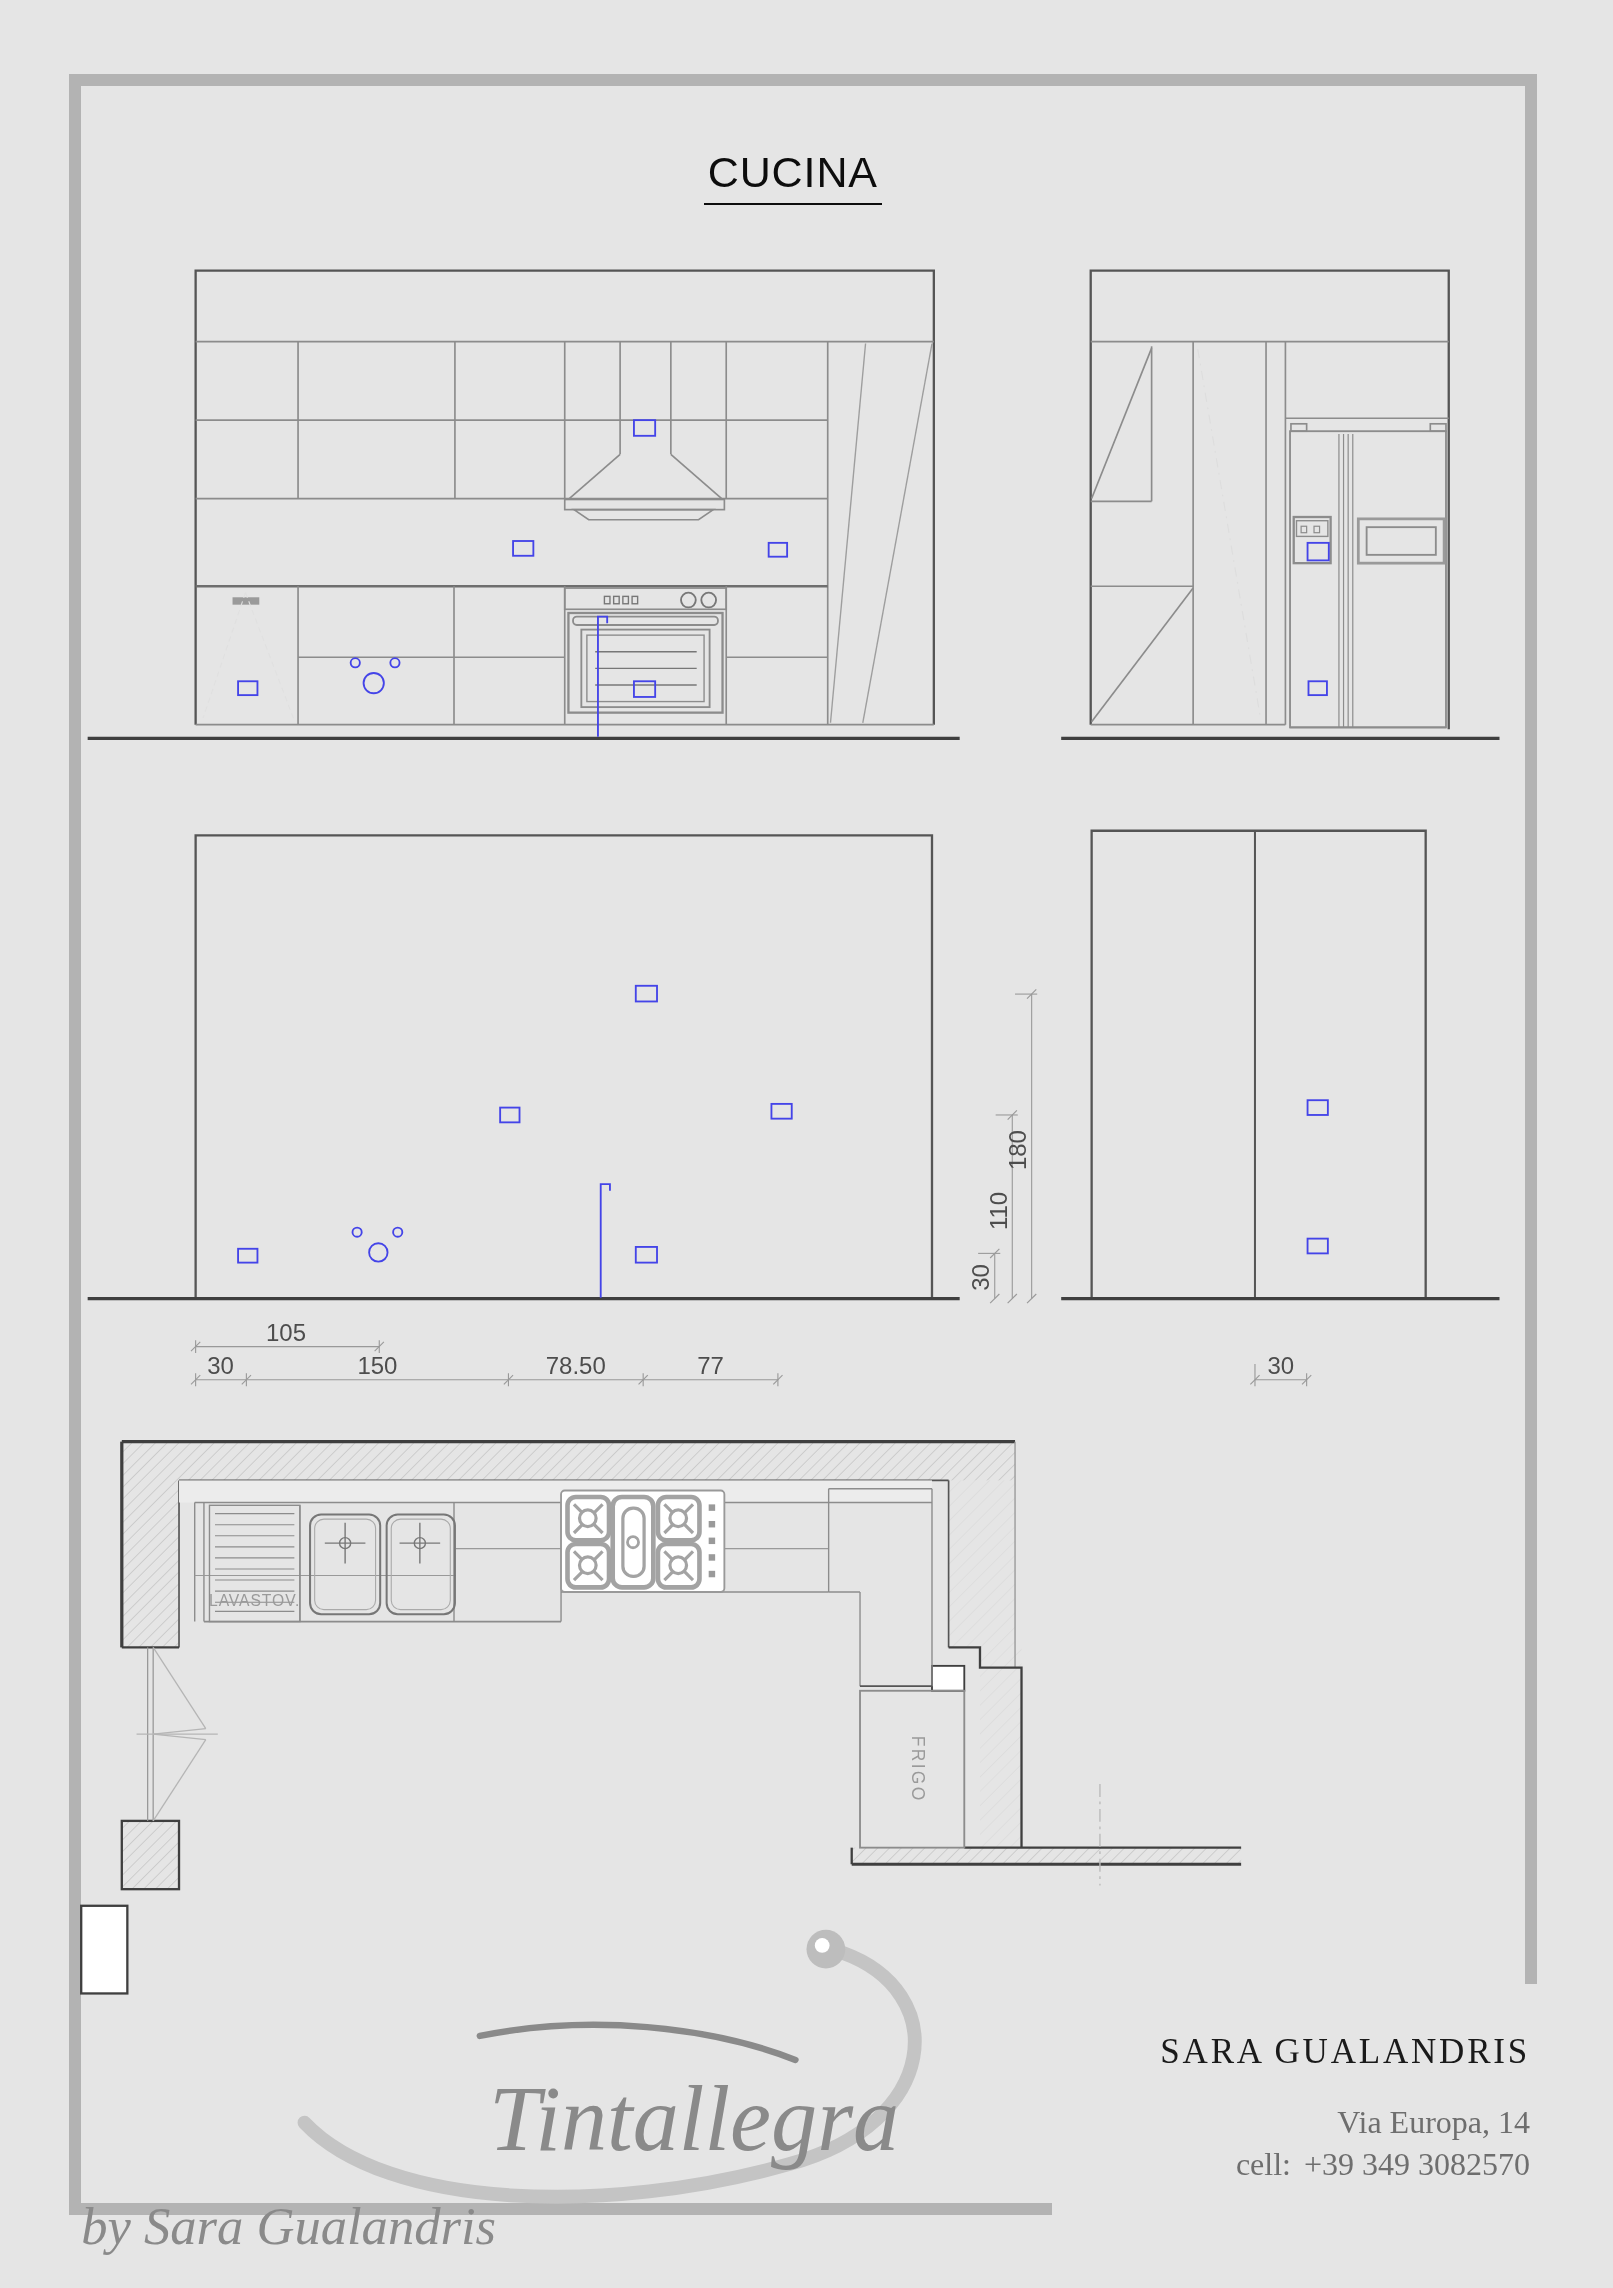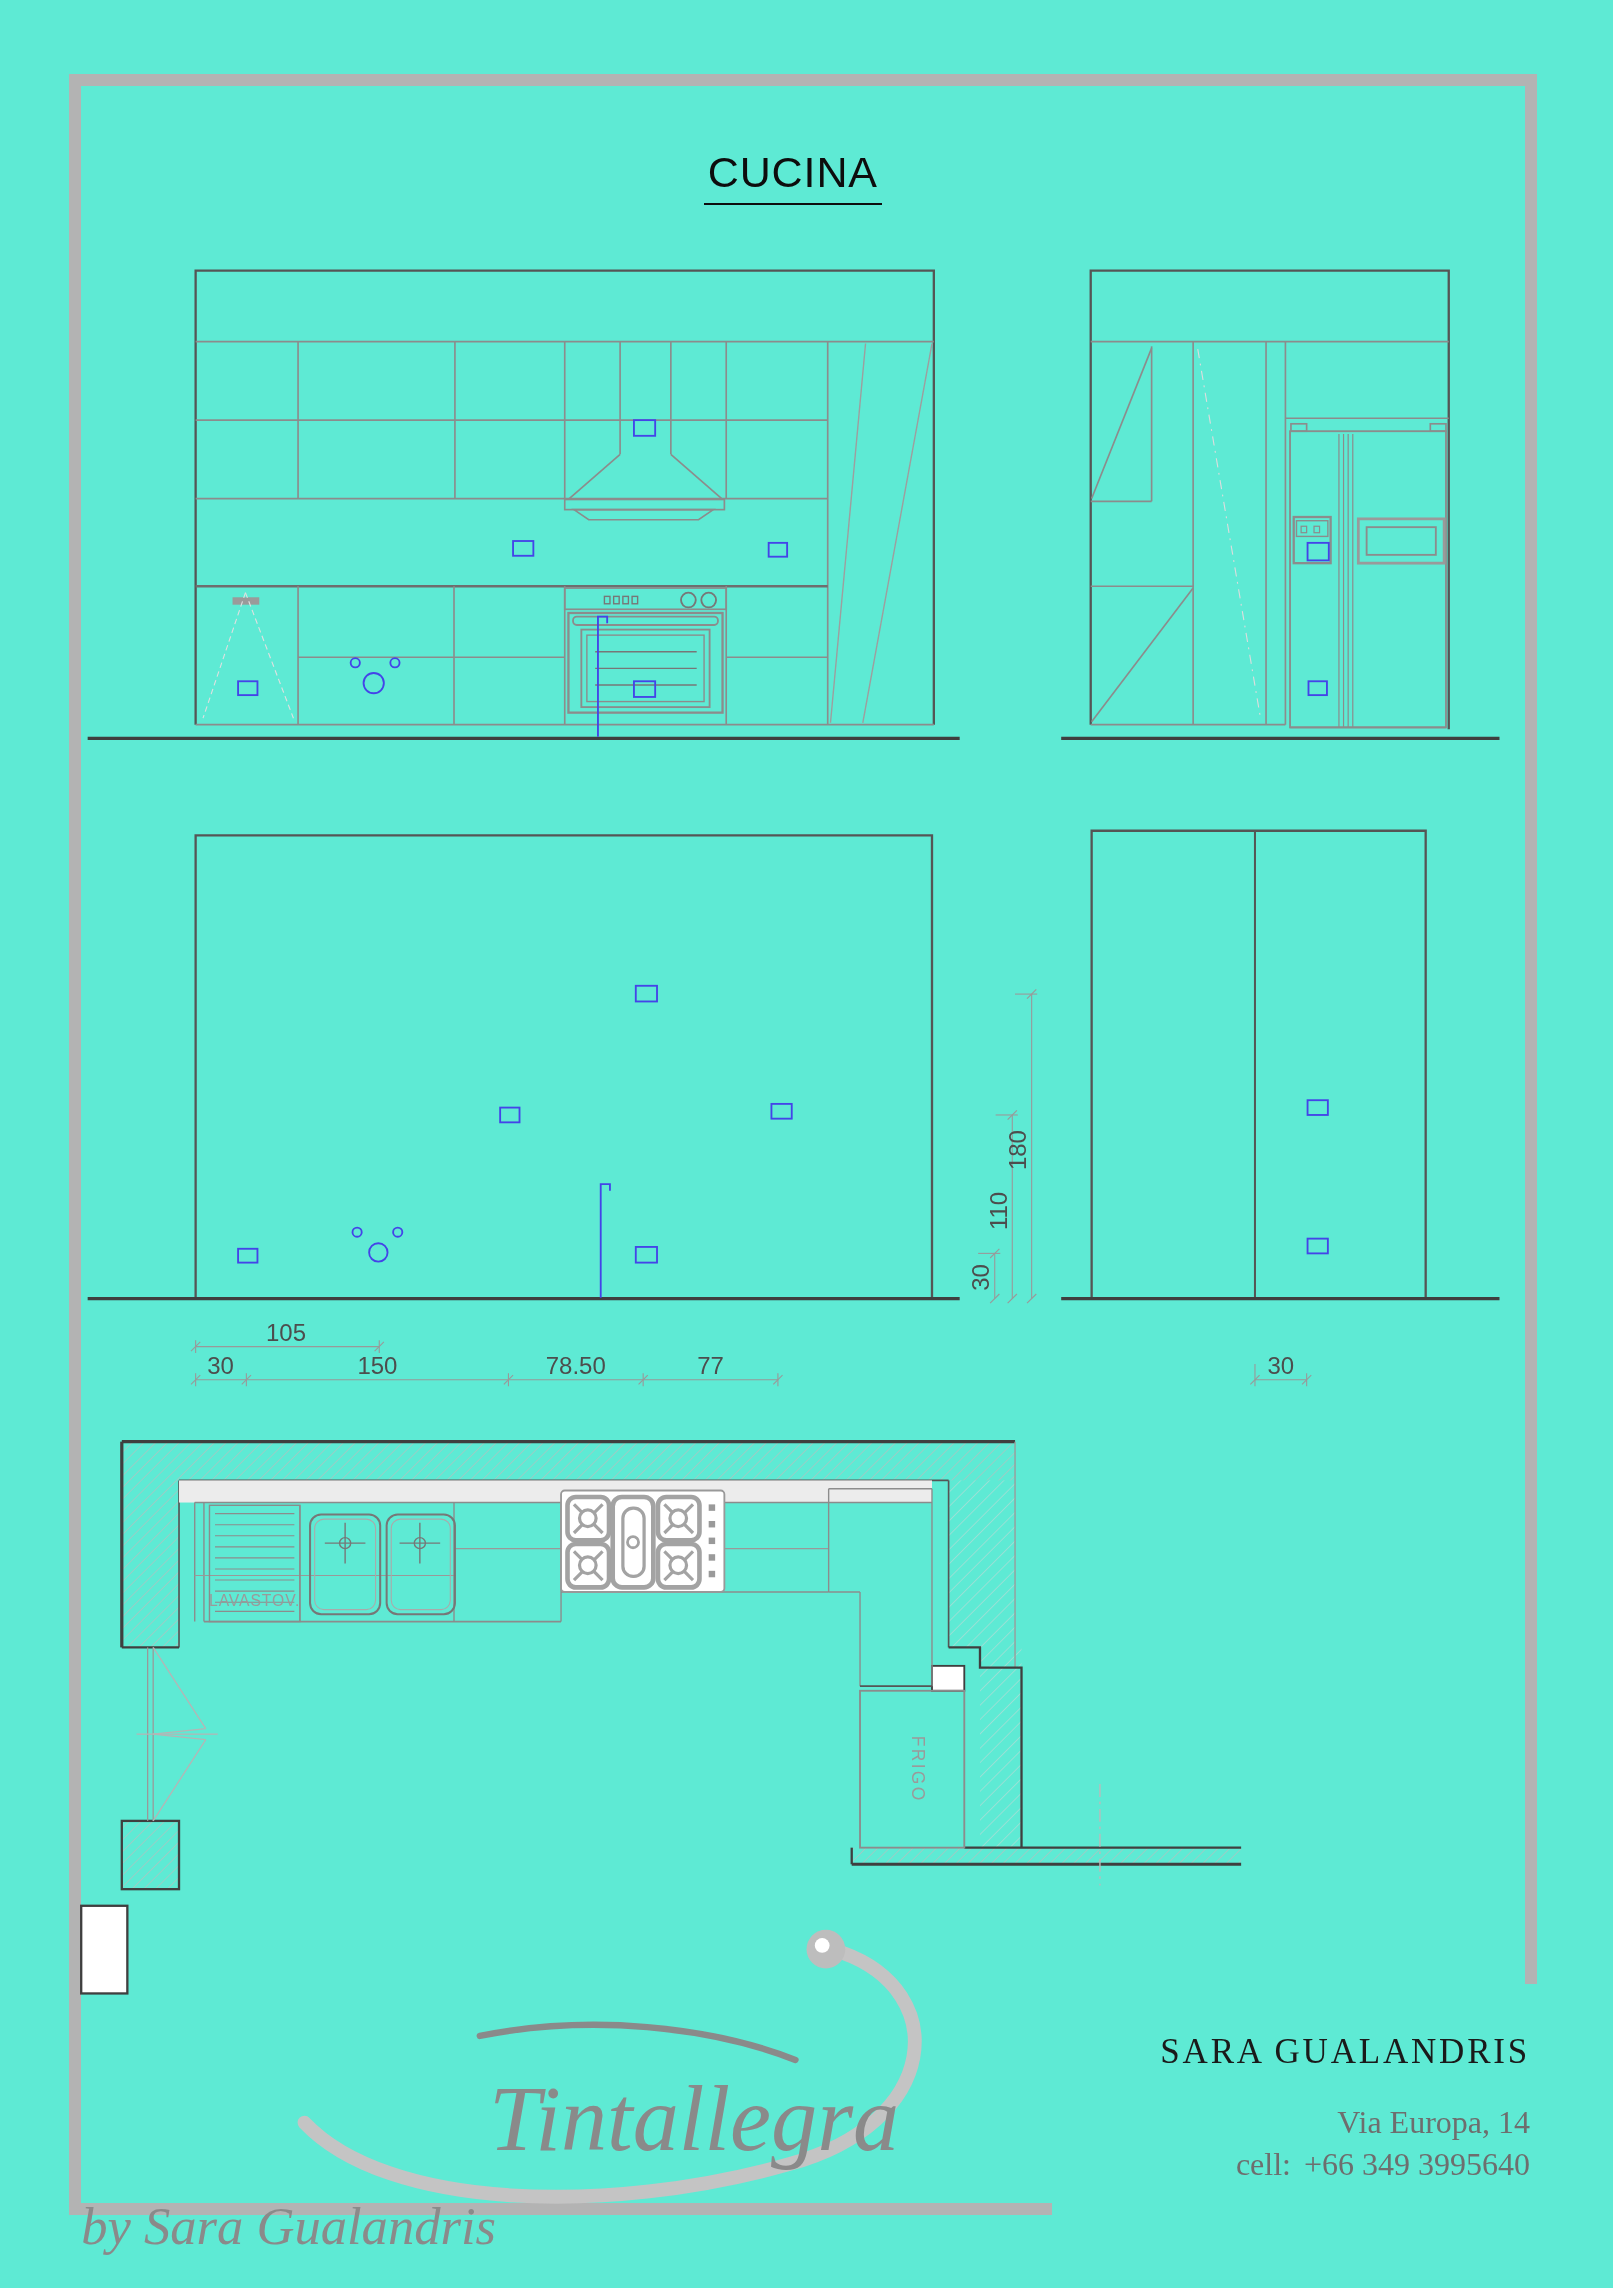--- a/index.html
+++ b/index.html
@@ -1,16 +1,16 @@
 <!DOCTYPE html>
 <html style="font-size:14.8px"><head>
 <meta charset="utf-8">
 <style>
   html,body{margin:0;padding:0;background:#fff;}
-  .page{position:relative;width:1613px;height:2289px;background:#5eead4;overflow:hidden;
+  .page{position:relative;width:1613px;height:2289px;background:#e5e5e5;overflow:hidden;
         font-family:"Liberation Sans", sans-serif;}
   .frame-bar{position:absolute;background:#b3b3b3;}
   #frame-top{left:69px;top:74px;width:1467px;height:12px;}
   #frame-left{left:69px;top:74px;width:12px;height:2141px;}
   #frame-right{left:1525px;top:74px;width:12px;height:1910px;}
   #frame-bottom{left:69px;top:2203px;width:983px;height:12px;}
   .title{position:absolute;left:704px;top:148px;font-size:43px;letter-spacing:0.9px;
          color:#0d0d0d;border-bottom:2.8px solid #0d0d0d;padding:0 3.7px 5.5px 3.7px;}
   svg{position:absolute;left:0;top:0;}
   .contact{position:absolute;right:83px;top:2032px;text-align:right;
@@ -366,18 +366,18 @@
       <path d="M520,2206 C640,2182 770,2196 862,2232" fill="none" stroke="#8a8a8a" stroke-width="7" stroke-linecap="round"></path>
       <text class="logotext" x="530" y="2330" font-size="100">Tintallegra</text>
       <text class="logotext" x="88" y="2432" font-size="57">by Sara Gualandris</text>
     </g>
   </svg>
 
   <div class="contact">
     <div class="name">SARA GUALANDRIS</div>
     <div class="line">Via Europa, 14</div>
     <div class="line">
-      <span class="lbl">cell:</span><span>+66 349 3995640</span>
+      <span class="lbl">cell:</span><span>+39 349 3082570</span>
     </div>
   </div>
 
 </div>
 
 
 </body></html>

